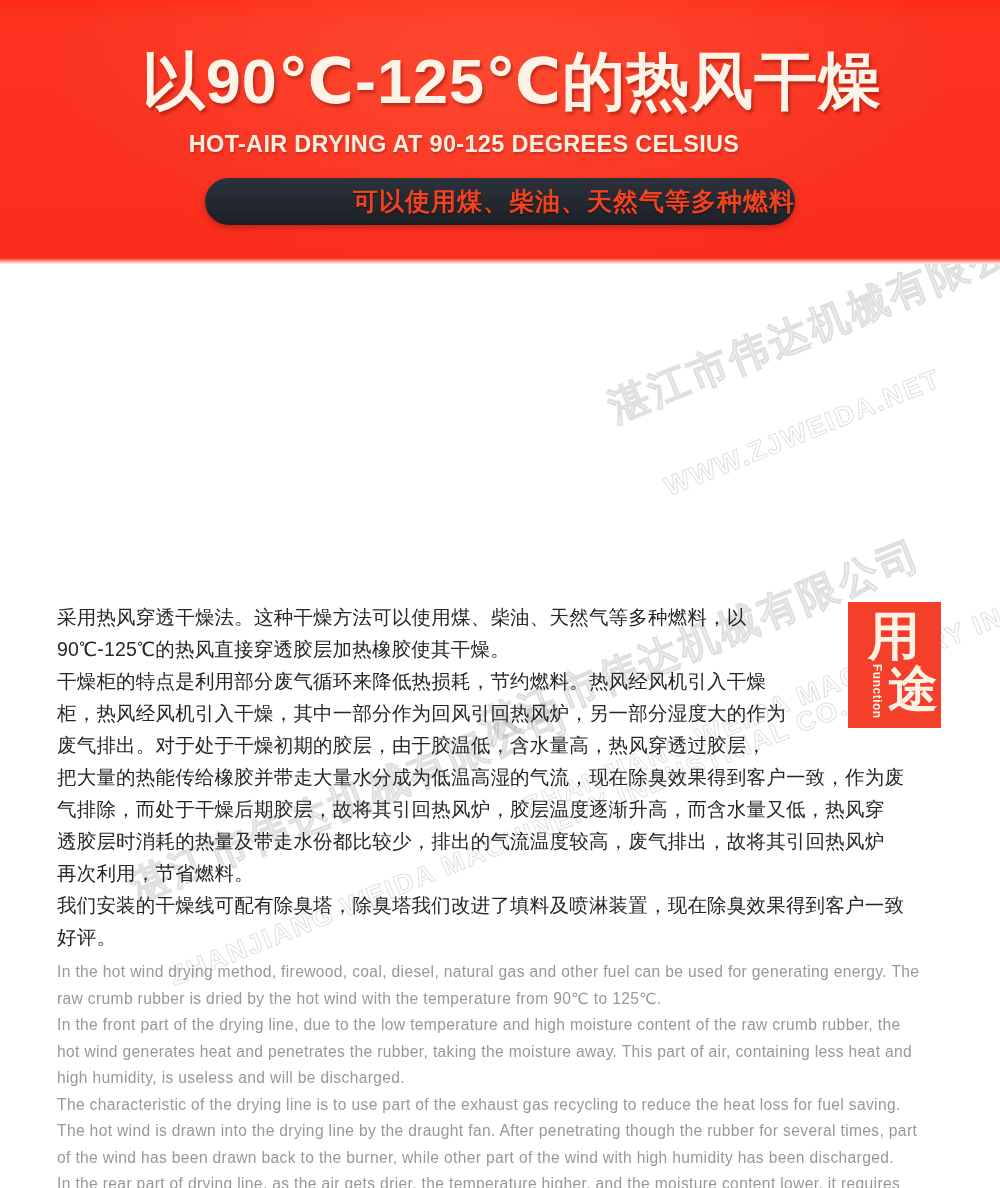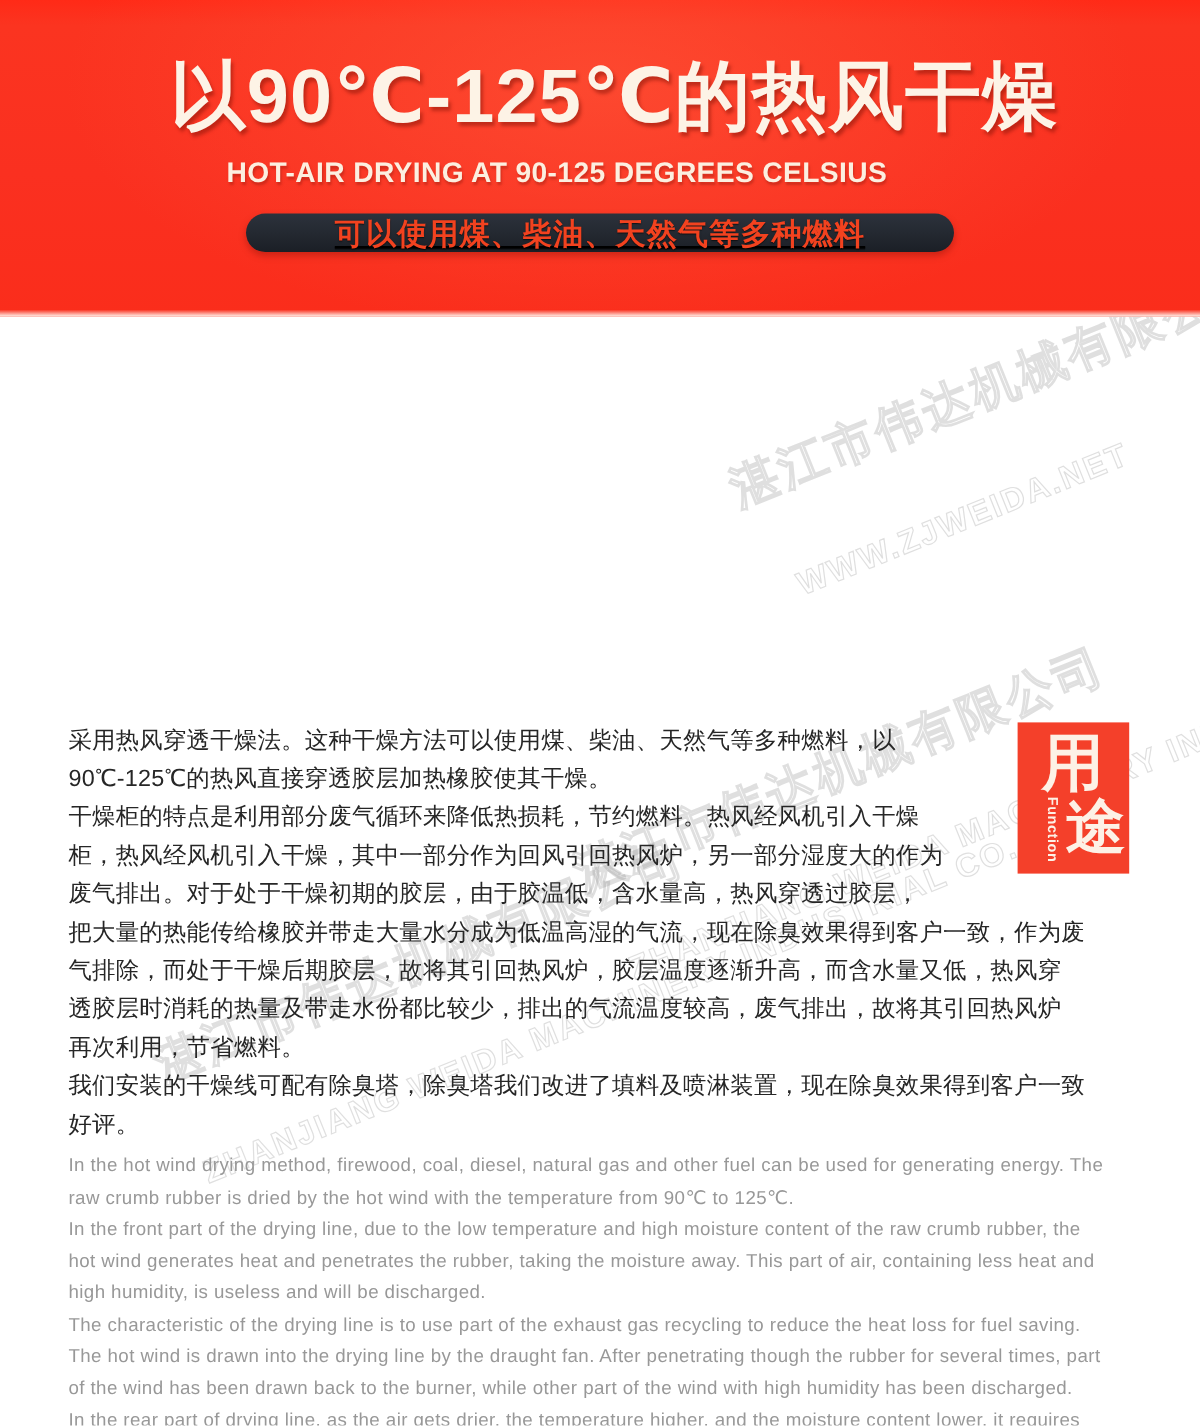--- a/index.html
+++ b/index.html
@@ -73,27 +73,26 @@
     position: absolute;
     top: 178px;
     left: 0;
     width: 1000px;
     display: flex;
     justify-content: center;
   }
   .banner-pill {
     background: linear-gradient(180deg, #2c323c 0%, #242931 50%, #1b1f26 100%);
     border-radius: 26px;
-    height: 32px;
+    height: 47px;
     min-width: 590px;
     display: flex;
     align-items: center;
-    justify-content: center;
+    justify-content: flex-end;
     box-shadow: 0 3px 6px rgba(110,10,0,0.35);
-    text-decoration: underline;
   }
   .banner-pill-text {
     font-size: 25px;
     font-weight: bold;
     letter-spacing: 1px;
     color: #f2421f;
     text-shadow: 0 1px 1px rgba(0,0,0,0.6);
     white-space: nowrap;
   }
 

